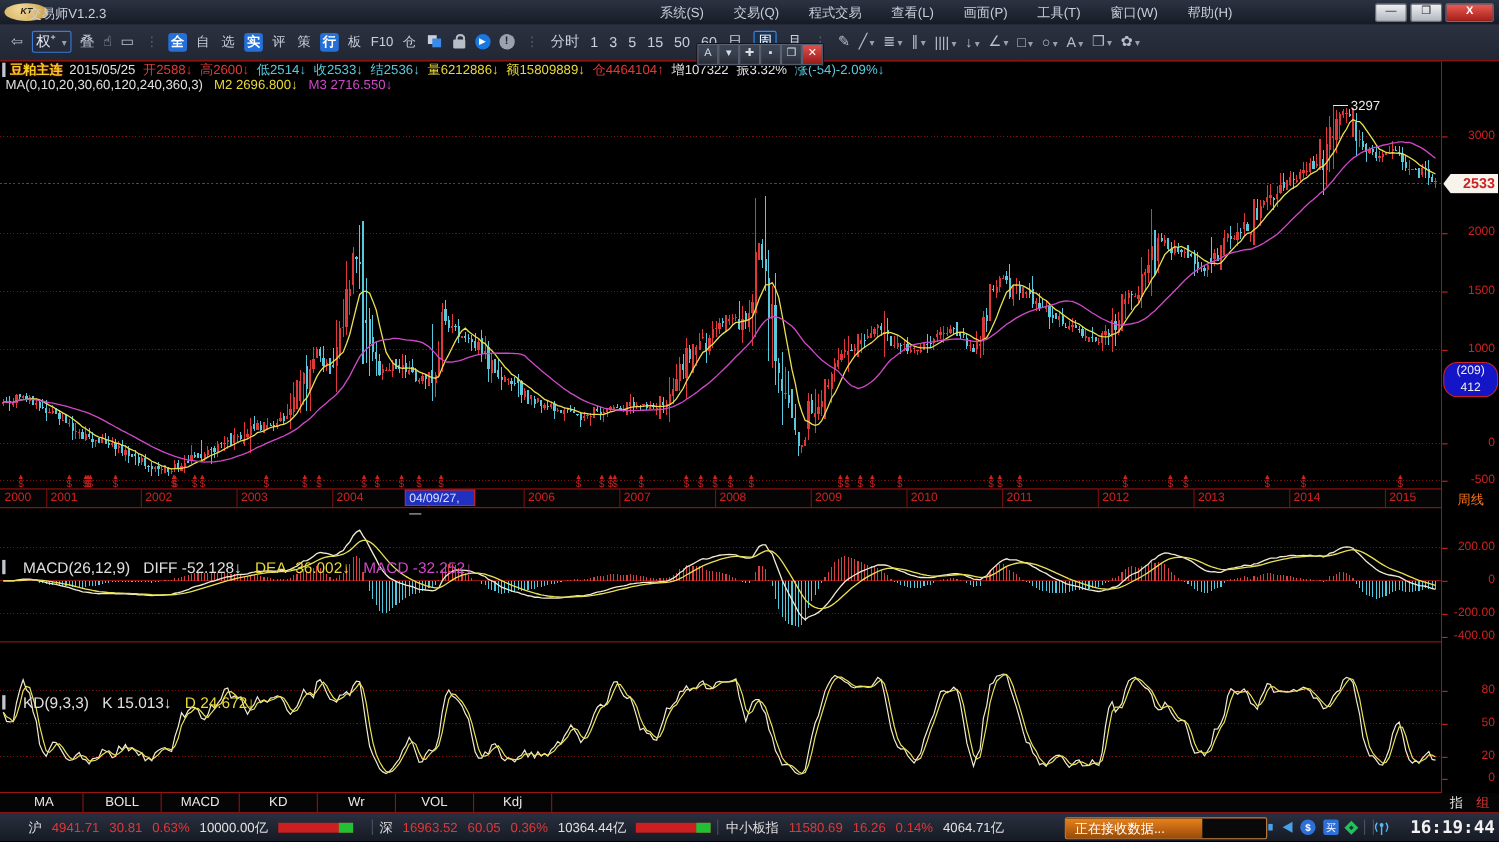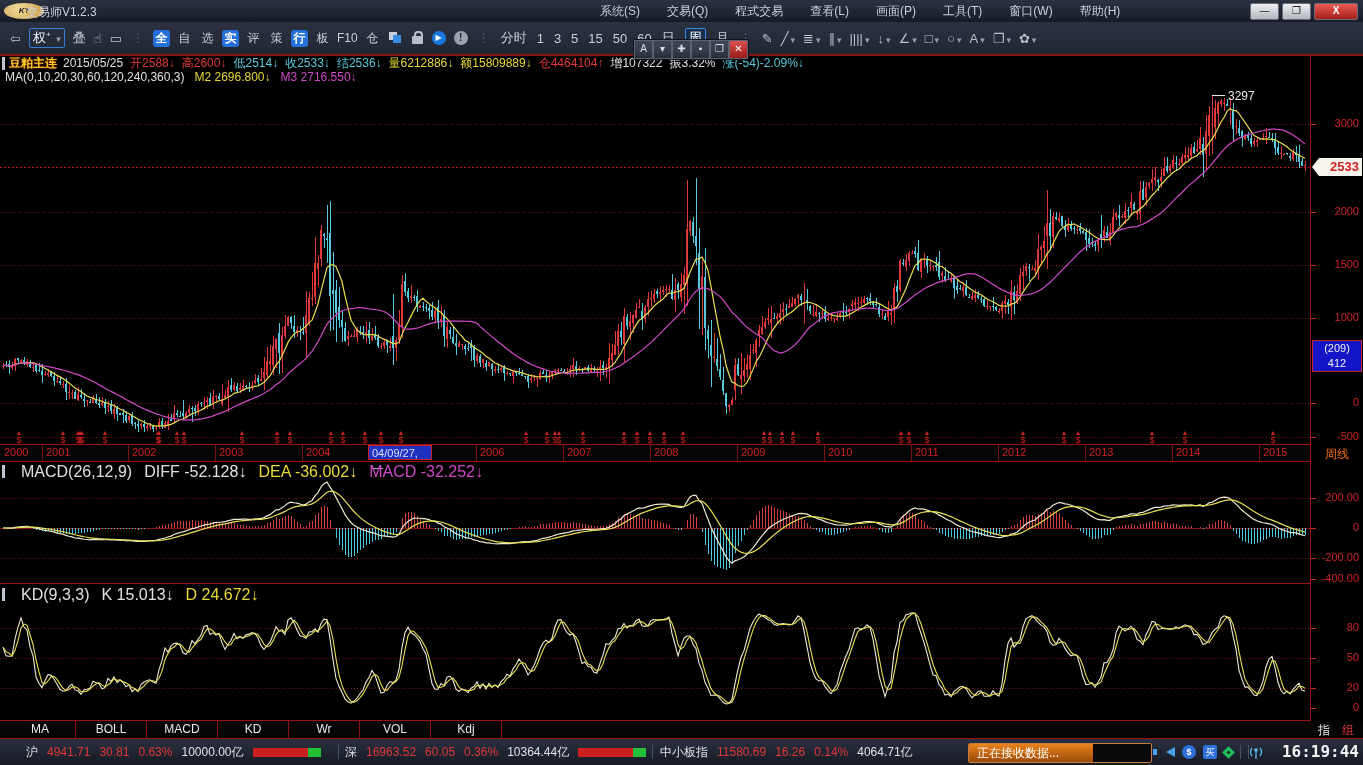--- a/index.html
+++ b/index.html
@@ -78,21 +78,21 @@
   .pricetag{position:absolute;left:1px;width:50px;height:18px;background:#f8f4ec;
     color:#cc2222;font-weight:bold;font-size:13px;text-align:right;line-height:18px;
     padding-right:3px;box-sizing:border-box;
     clip-path:polygon(0 50%,14% 0,100% 0,100% 100%,14% 100%);}
   .curbox{position:absolute;left:1px;width:50px;background:#1515c8;border:1px solid #cc2222;
     color:#f0f0f0;font-size:11px;text-align:center;line-height:15px;box-sizing:border-box;}
   .zhouxian{position:absolute;left:0;top:390px;width:52px;text-align:center;
     color:#f97316;font-size:12px;}
   
   .indhdr{position:absolute;left:2px;height:15px;display:flex;align-items:center;gap:12px;
-    font-size:16px;z-index:12;white-space:nowrap;}
+    font-size:14px;z-index:12;white-space:nowrap;margin-top:44px;}
   
   .tabsrow{position:absolute;left:0;top:721px;width:1363px;height:17px;background:#050505;z-index:9;padding-left:36px;}
   .tab{position:absolute;top:0;height:17px;border-right:1px solid #8a1414;color:#e8e8e8;
     font-size:12px;text-align:center;line-height:16px;box-sizing:border-box;}
   .tabright{position:absolute;top:1px;font-size:12px;}
   
   .statusbar{position:absolute;left:0;top:739px;width:1363px;height:26px;
     background:linear-gradient(#2a3040,#151a23);font-size:12px;color:#e0e0e0;z-index:15;}
   .sgroup{position:absolute;top:0;height:26px;display:flex;align-items:center;gap:9px;white-space:nowrap;}
   .snum{color:#e03838;}
@@ -1715,21 +1715,21 @@
       <span class="tickdash" style="top: 523px;"></span>
       <span class="tick" style="top: 565px;">80</span>
       <span class="tickdash" style="top: 572px;"></span>
       <span class="tick" style="top: 595px; text-align: center;">50</span>
       <span class="tickdash" style="top: 602px;"></span>
       <span class="tick" style="top: 625px;">20</span>
       <span class="tickdash" style="top: 632px;"></span>
       <span class="tick" style="top: 645px;">0</span>
       <span class="tickdash" style="top: 652px;"></span>
       <span class="pricetag" style="top: 102px;">2533</span>
-      <span class="curbox" style="top: 284px;">(209)<br>412</span>
+      <span class="curbox" style="top: 273px; border-radius: 13px;">(209)<br>412</span>
       <span class="zhouxian">周线</span>
     </div>
 
   <div class="divider-h" style="top:444px"></div>
   <div class="divider-h" style="top:461px"></div>
   <div class="divider-h" style="top:583px"></div>
   <div class="divider-h" style="top:720px"></div>
   <div class="divider-h" style="top:738px"></div>
   <div class="divider-v" style="left:1310px"></div>
 

